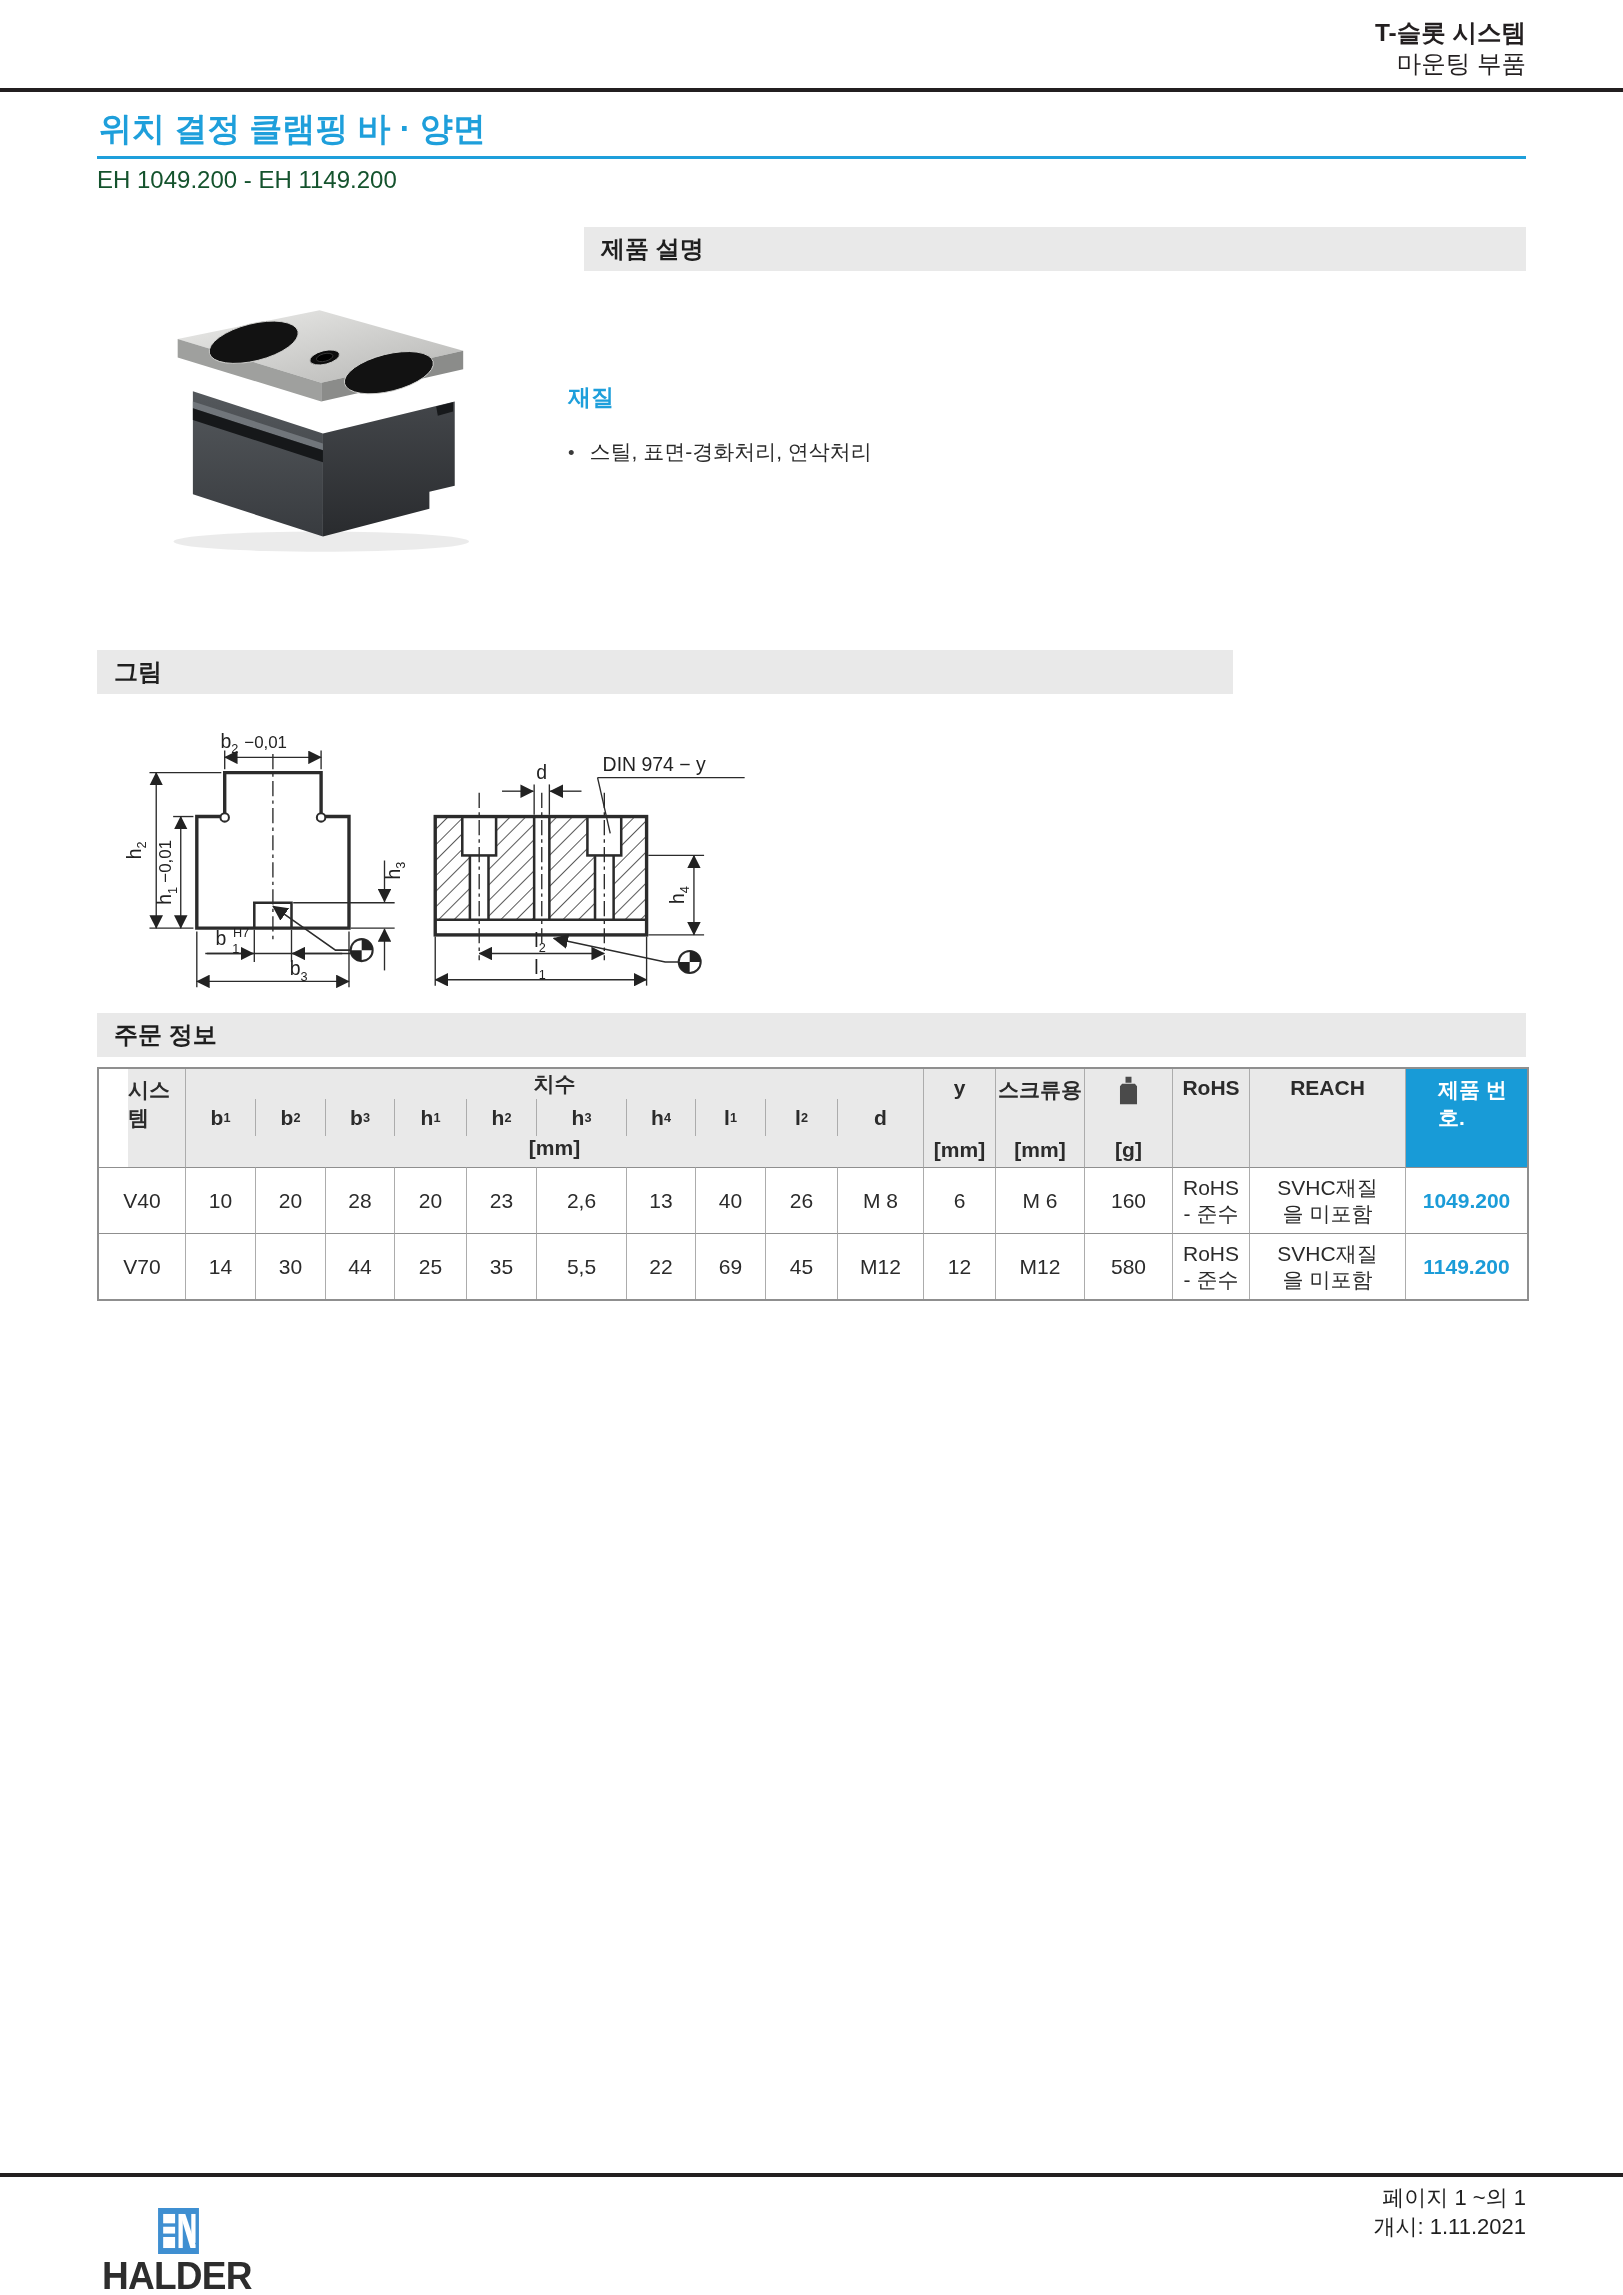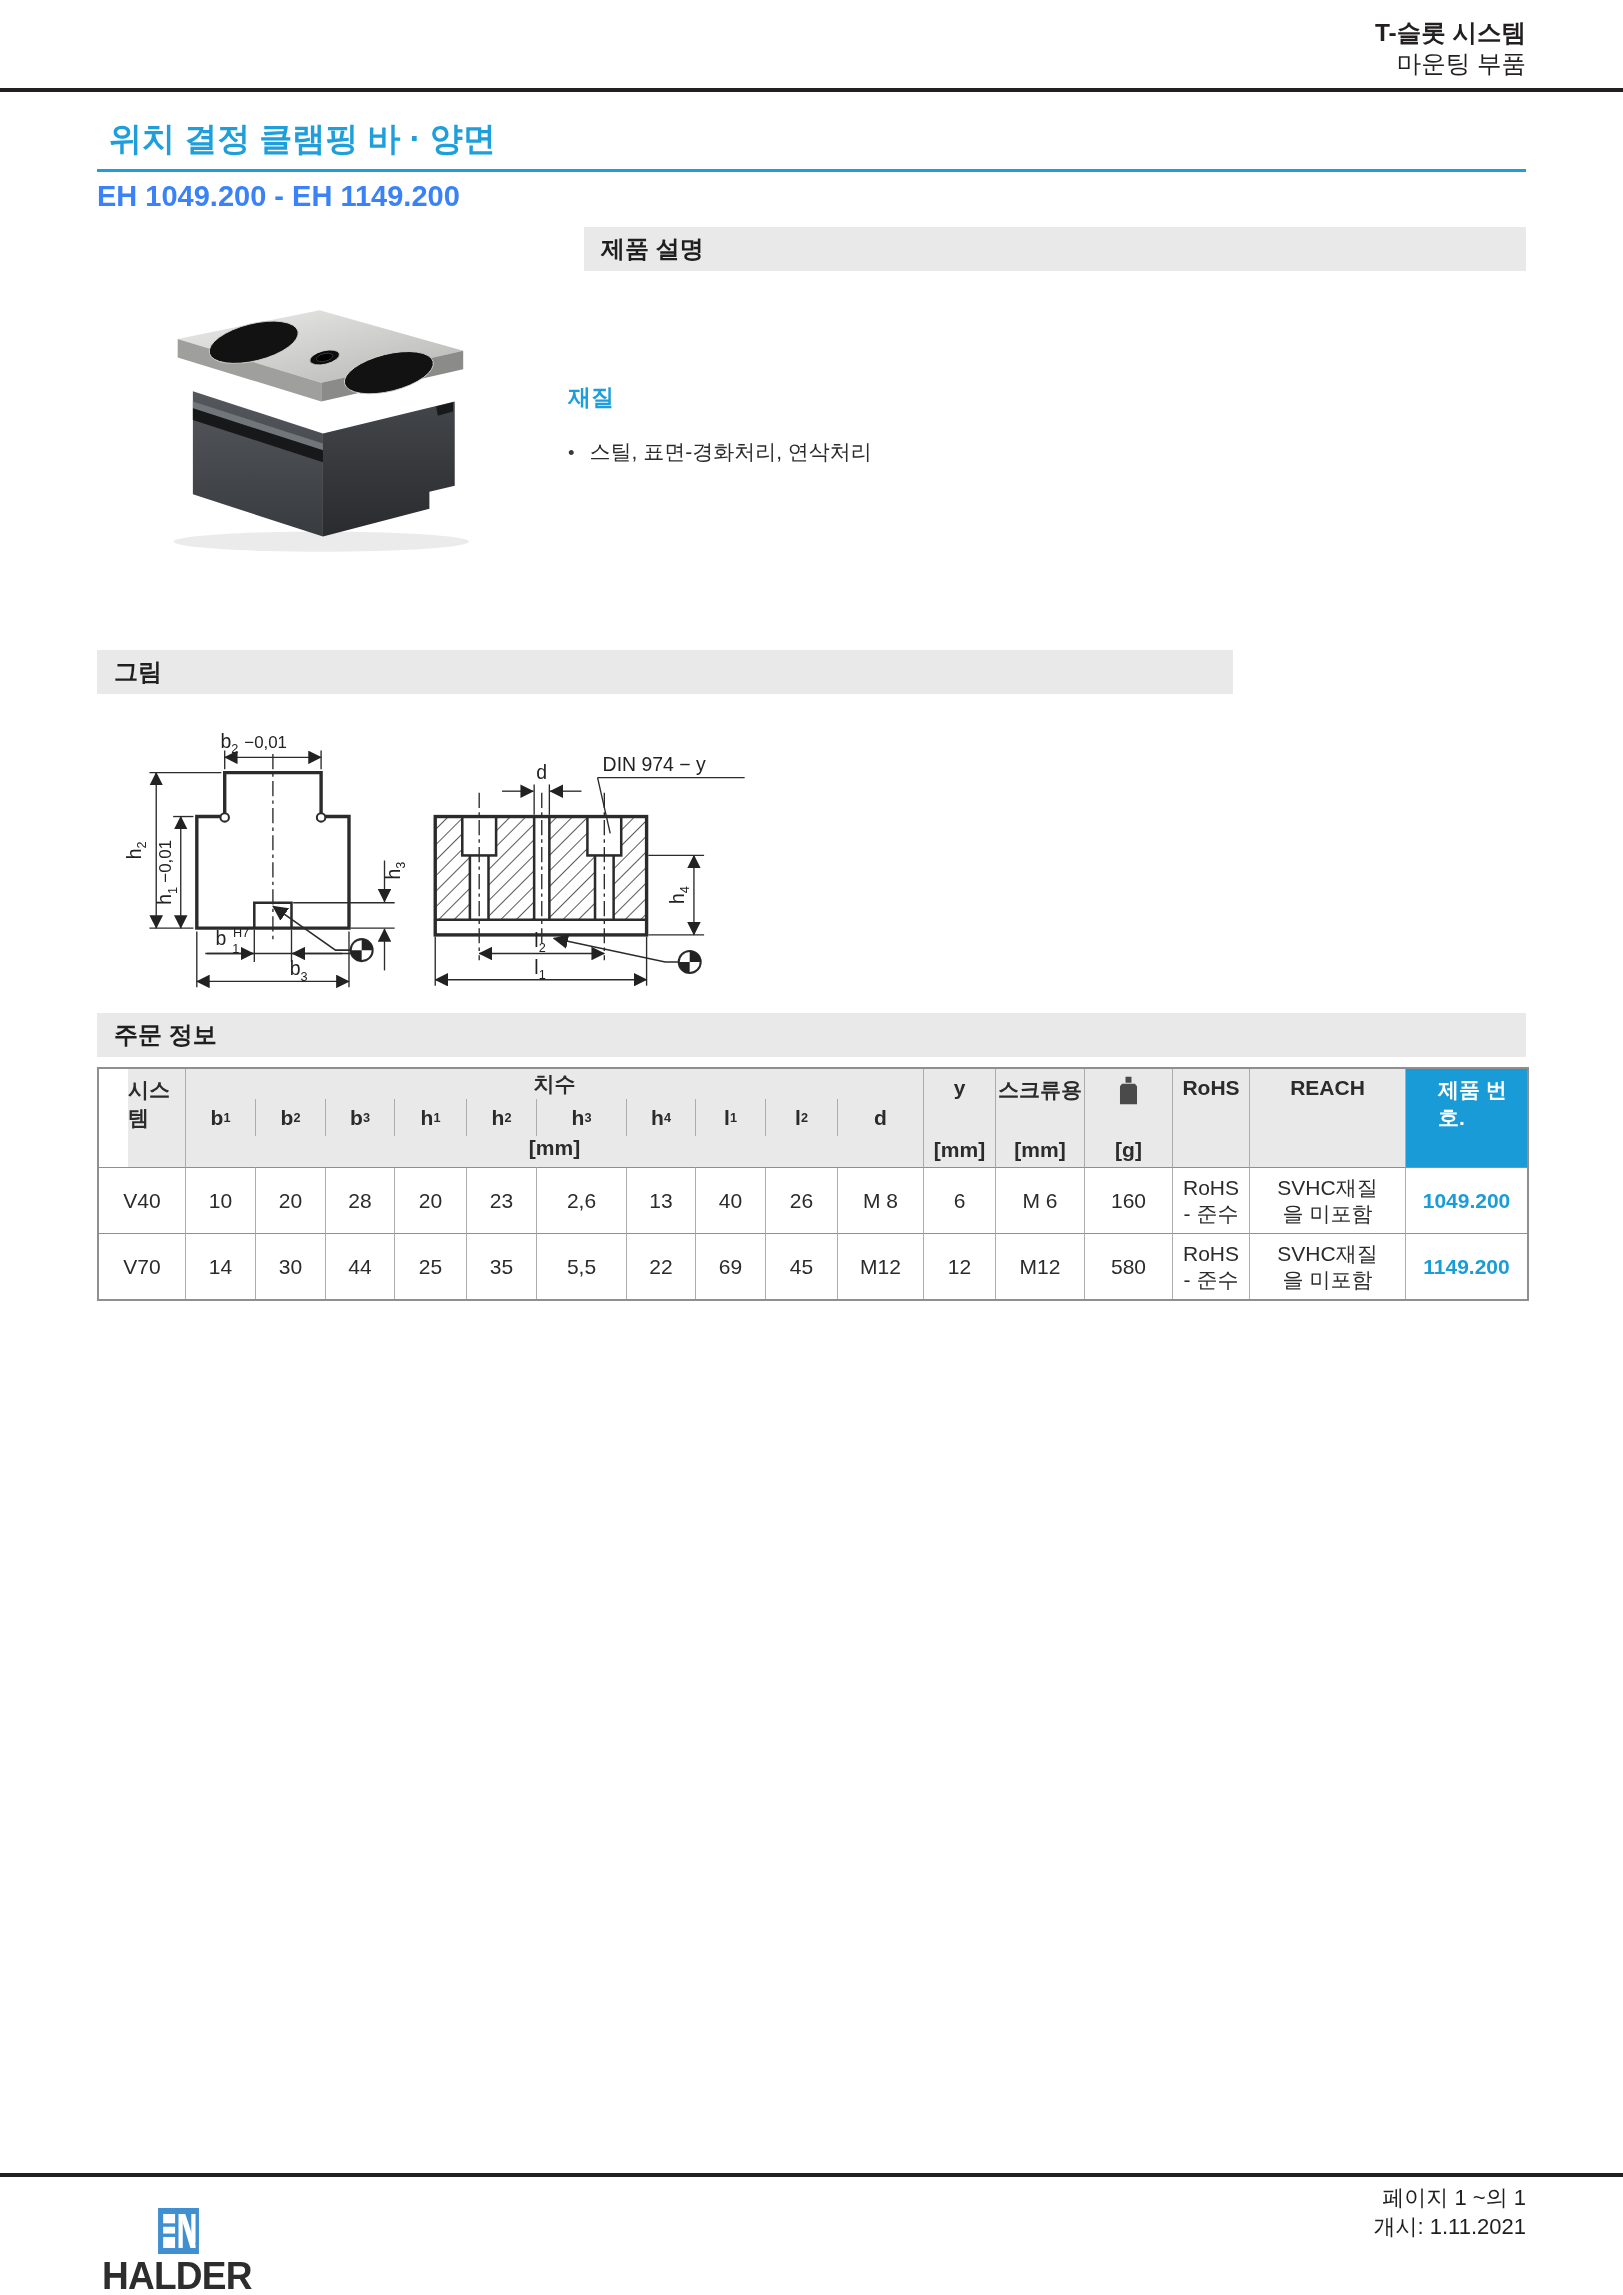--- a/index.html
+++ b/index.html
@@ -7,23 +7,23 @@
     width:1623px;height:2295px;position:relative;background:#ffffff;
     font-family:"Liberation Sans","DejaVu Sans",sans-serif;color:#231f20;
     overflow:hidden;
   }
   
   .page-head{position:absolute;top:17px;right:97px;text-align:right;line-height:31px;font-size:24.5px;}
   .page-head .l1{font-weight:bold;}
   .top-rule{position:absolute;left:0;right:0;top:88px;height:4.2px;background:#231f20;}
   
   .title-block{position:absolute;left:97px;top:108px;width:1429px;}
-  .title-block h1{margin:12px;font-size:33px;line-height:37px;font-weight:bold;color:#1e9fdb;}
+  .title-block h1{margin:2px;font-size:33px;line-height:37px;font-weight:bold;color:#1e9fdb;}
   .title-underline{height:3.4px;background:#1e9fdb;margin-top:8.5px;}
-  .title-range{font-size:29px;color:#3b82f6;margin-top:7.6px;font-weight:bold;}
+  .title-range{font-size:24px;color:#14532d;margin-top:7.6px;font-weight:normal;}
   
   .section-bar{position:absolute;height:44px;background:#e9e9e9;color:#1f1f1f;
     font-size:24px;font-weight:bold;line-height:44px;padding-left:17px;box-sizing:border-box;}
   .bar-desc{left:584px;top:227px;width:942px;}
   .bar-draw{left:97px;top:650px;width:1136px;}
   .bar-order{left:97px;top:1013px;width:1429px;}
   
   .product-photo{position:absolute;left:127px;top:283px;width:397px;height:279px;}
   .desc-col{position:absolute;left:568px;top:382px;width:942px;}
   .material-head{color:#1e9fdb;font-weight:bold;font-size:23px;}

